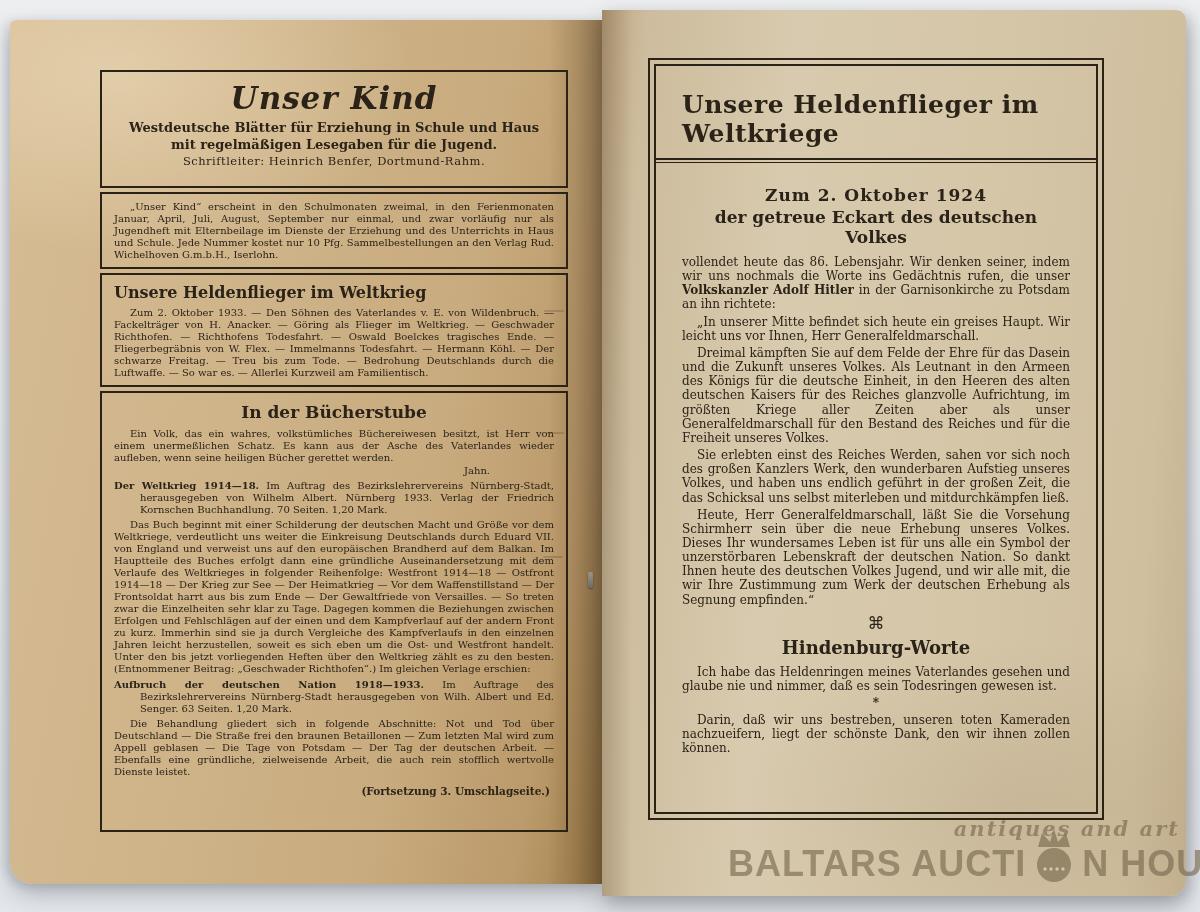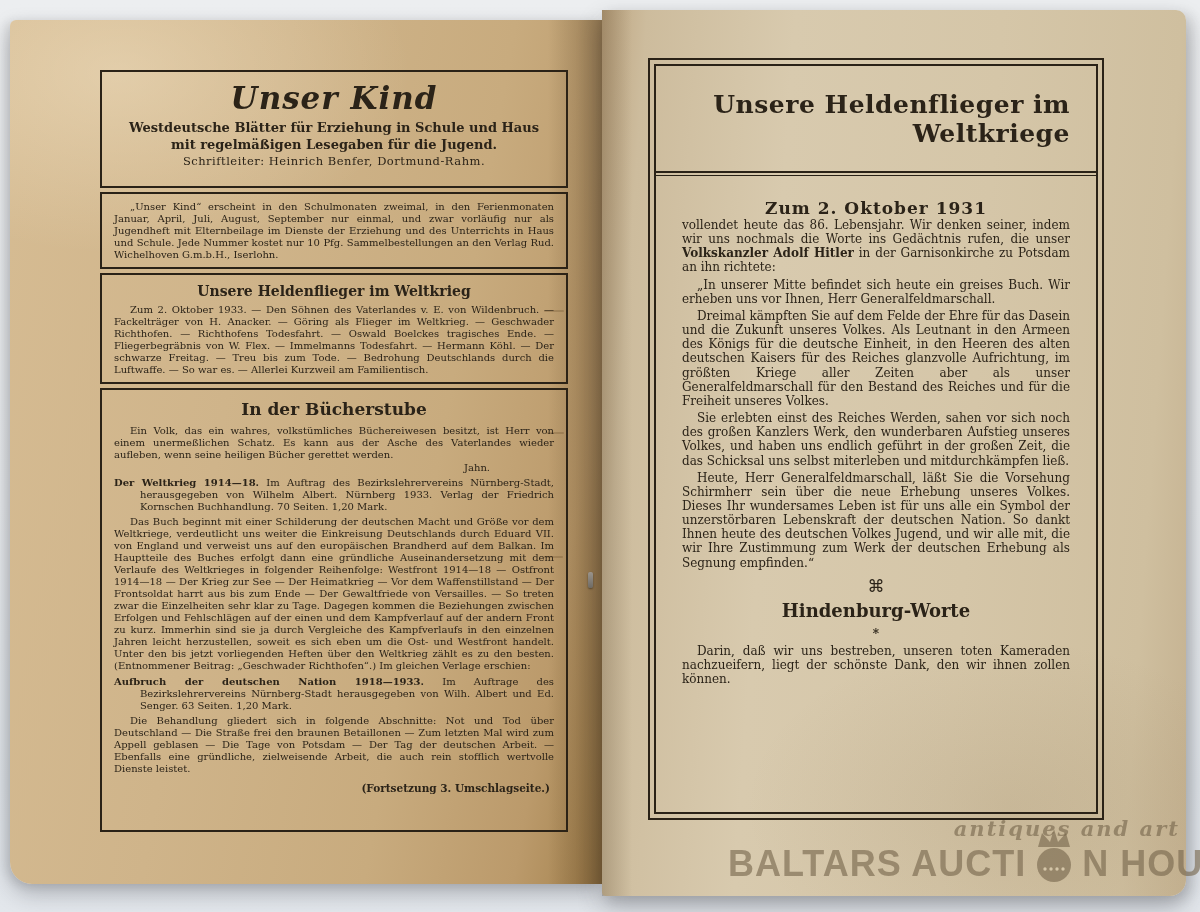--- a/index.html
+++ b/index.html
@@ -53,37 +53,37 @@
   }
   .lp-box { border:2px solid #2a2217; padding:6px 12px; overflow:hidden; }
   .lp-masthead { height:118px; text-align:center; }
   .mast-title { font-size:31px; font-weight:bold; font-style:italic; letter-spacing:1px; margin-top:2px; }
   .mast-sub { font-size:13px; font-weight:bold; line-height:1.3; margin-top:4px; }
   .mast-pub { font-size:11.5px; line-height:1.35; margin-top:5px; }
   .mast-ed  { font-size:11.5px; line-height:1.35; letter-spacing:0.5px; }
   .lp-notice { font-size:10px; line-height:1.2; text-align:justify; padding-top:7px; }
   .lp-notice p { text-indent:16px; }
   .lp-contents { }
-  .lp-heading { text-align:center; font-weight:bold; font-size:14px; margin:2px 0 5px; }
+  .lp-heading { font-weight:bold; font-size:16px; margin:2px 0 5px; }
   .lp-body { font-size:10px; line-height:1.2; text-align:justify; }
   .lp-body-ind { text-indent:16px; }
   .lp-buch { flex:1; }
   .buch-heading { text-align:center; font-weight:bold; font-size:17px; margin:3px 0 6px; }
   .attribution { text-align:right; padding-right:64px; font-size:10px; margin:1px 0 4px; }
   .hang { padding-left:26px; text-indent:-26px; margin-top:4px; }
   .b { font-weight:bold; }
   .continuation { text-align:right; font-weight:bold; font-size:10.5px; margin-top:7px; padding-right:4px; }
 
   
   .rp-frame-outer {
     position:absolute; left:46px; top:48px; width:456px; height:762px;
     border:2px solid #2a2217; padding:4px;
   }
   .rp-frame-inner { border:2px solid #2a2217; width:100%; height:100%; padding:0 26px; overflow:hidden; }
-  .rp-header { text-align:right; font-weight:bold; font-size:25px; letter-spacing:0.5px; padding:24px 0 23px; }
+  .rp-header { text-align:left; font-weight:bold; font-size:25px; letter-spacing:0.5px; padding:24px 0 10px; }
   .rp-double-rule { border-top:2px solid #2a2217; border-bottom:1px solid #2a2217; height:5px; margin:0 -26px; }
   .rp-date { text-align:center; font-weight:bold; font-size:17px; margin-top:22px; letter-spacing:1px; }
   .rp-title { text-align:center; font-weight:bold; font-size:29px; margin-top:14px; }
   .rp-subtitle { text-align:center; font-weight:bold; font-size:17px; margin-top:2px; margin-bottom:8px; }
   .rp-body { font-size:12px; line-height:1.18; text-align:justify; }
   .rp-body p { margin-bottom:3px; }
   .ind { text-indent:15px; }
   .ornament { text-align:center; font-size:17px; margin:6px 0 4px; }
   .hw-heading { text-align:center; font-weight:bold; font-size:18px; margin:2px 0 7px; }
   .sep-star { text-align:center; font-weight:bold; font-size:12px; line-height:1; margin:4px 0; }
@@ -154,34 +154,36 @@
     <div class="crease" style="left:533px; top:536px; width:20px;"></div>
   </div>
 
   <div class="page page-right">
     <div class="rp-frame-outer">
       <div class="rp-frame-inner">
 
         <div class="rp-header">Unsere Heldenflieger im Weltkriege</div>
         <div class="rp-double-rule"></div>
 
-        <div class="rp-date">Zum 2. Oktober 1931</div>
+        <div class="rp-date">Zum 2. Oktober 1924</div>
+        <div class="rp-subtitle">der getreue Eckart des deutschen Volkes</div>
 
         <div class="rp-body">
           <p><span>vollendet heute das 86. Lebensjahr. Wir denken seiner, indem wir uns nochmals die Worte ins Gedächtnis rufen, die unser </span><span class="b">Volkskanzler Adolf Hitler</span><span> in der Garnisonkirche zu Potsdam an ihn richtete:</span></p>
-          <p class="ind">„In unserer Mitte befindet sich heute ein greises Buch. Wir erheben uns vor Ihnen, Herr Generalfeldmarschall.</p>
+          <p class="ind">„In unserer Mitte befindet sich heute ein greises Haupt. Wir leicht uns vor Ihnen, Herr Generalfeldmarschall.</p>
           <p class="ind">Dreimal kämpften Sie auf dem Felde der Ehre für das Dasein und die Zukunft unseres Volkes. Als Leutnant in den Armeen des Königs für die deutsche Einheit, in den Heeren des alten deutschen Kaisers für des Reiches glanzvolle Aufrichtung, im größten Kriege aller Zeiten aber als unser Generalfeldmarschall für den Bestand des Reiches und für die Freiheit unseres Volkes.</p>
           <p class="ind">Sie erlebten einst des Reiches Werden, sahen vor sich noch des großen Kanzlers Werk, den wunderbaren Aufstieg unseres Volkes, und haben uns endlich geführt in der großen Zeit, die das Schicksal uns selbst miterleben und mitdurchkämpfen ließ.</p>
           <p class="ind">Heute, Herr Generalfeldmarschall, läßt Sie die Vorsehung Schirmherr sein über die neue Erhebung unseres Volkes. Dieses Ihr wundersames Leben ist für uns alle ein Symbol der unzerstörbaren Lebenskraft der deutschen Nation. So dankt Ihnen heute des deutschen Volkes Jugend, und wir alle mit, die wir Ihre Zustimmung zum Werk der deutschen Erhebung als Segnung empfinden.“</p>
         </div>
 
         <div class="ornament">⌘</div>
 
         <div class="hw-heading">Hindenburg-Worte</div>
         <div class="rp-body">
+          <p class="ind">Ich habe das Heldenringen meines Vaterlandes gesehen und glaube nie und nimmer, daß es sein Todesringen gewesen ist.</p>
           <div class="sep-star">*</div>
           <p class="ind">Darin, daß wir uns bestreben, unseren toten Kameraden nachzueifern, liegt der schönste Dank, den wir ihnen zollen können.</p>
 
         </div>
 
       </div>
     </div>
   </div>
 
   <div class="gutter-shade"></div>

